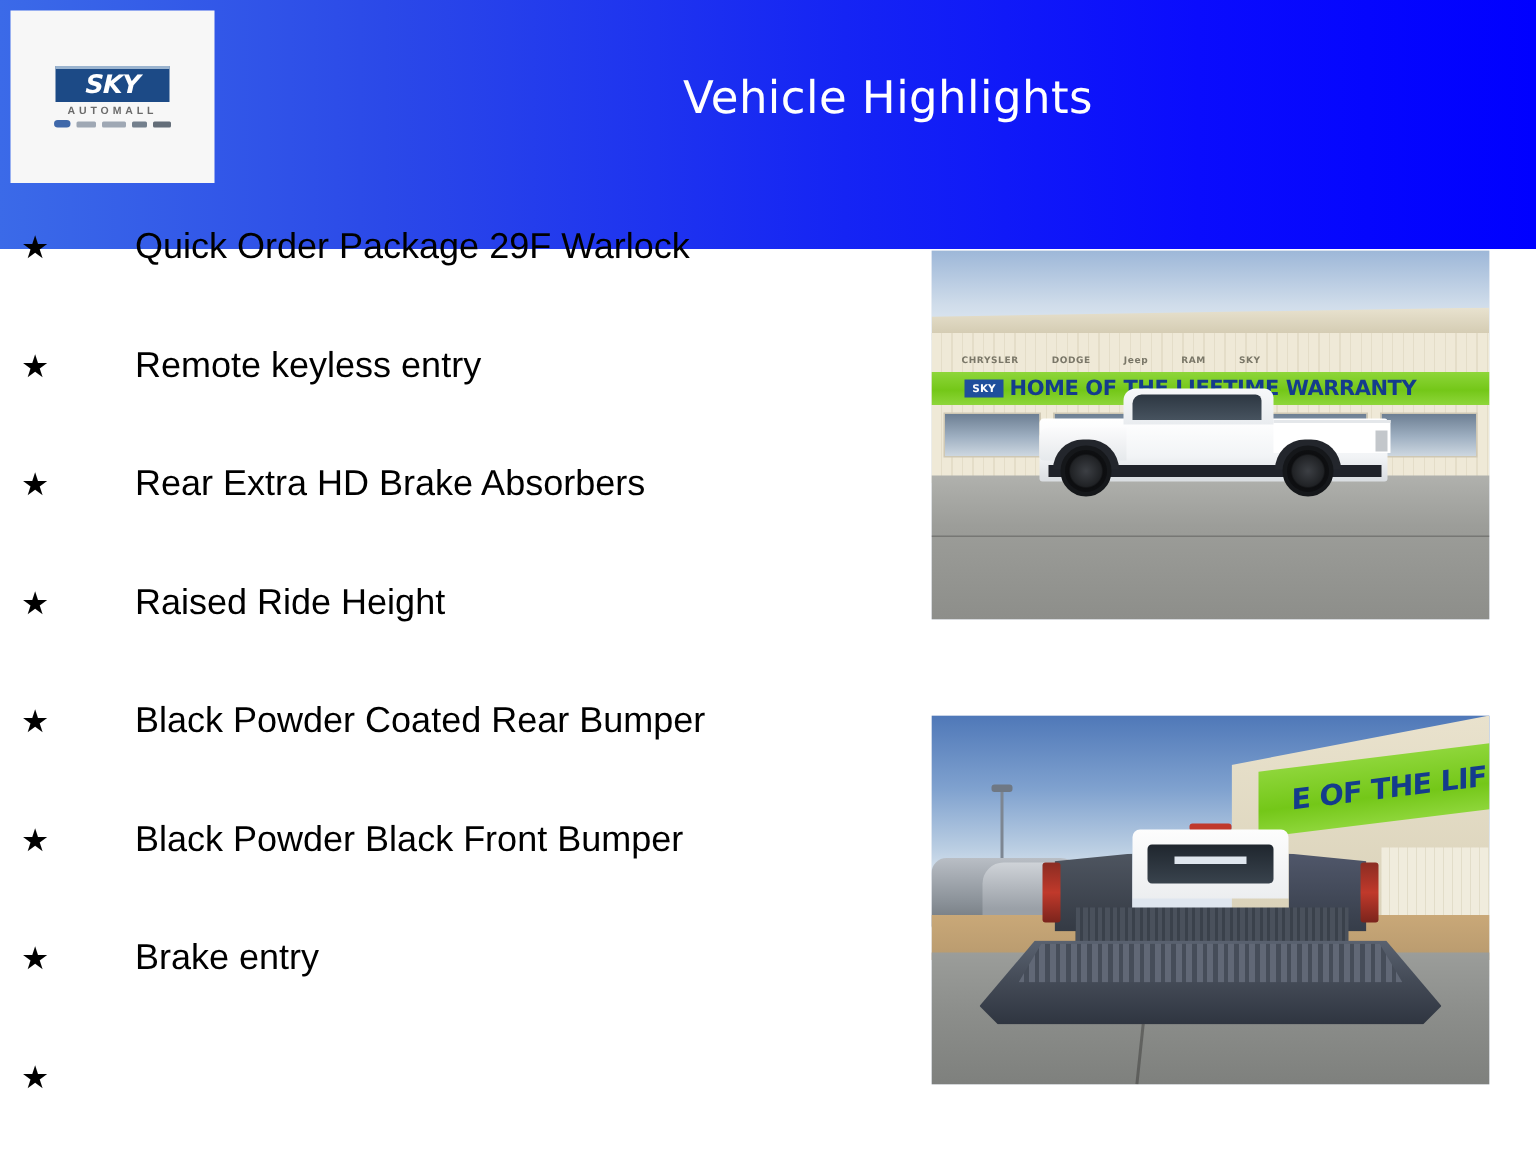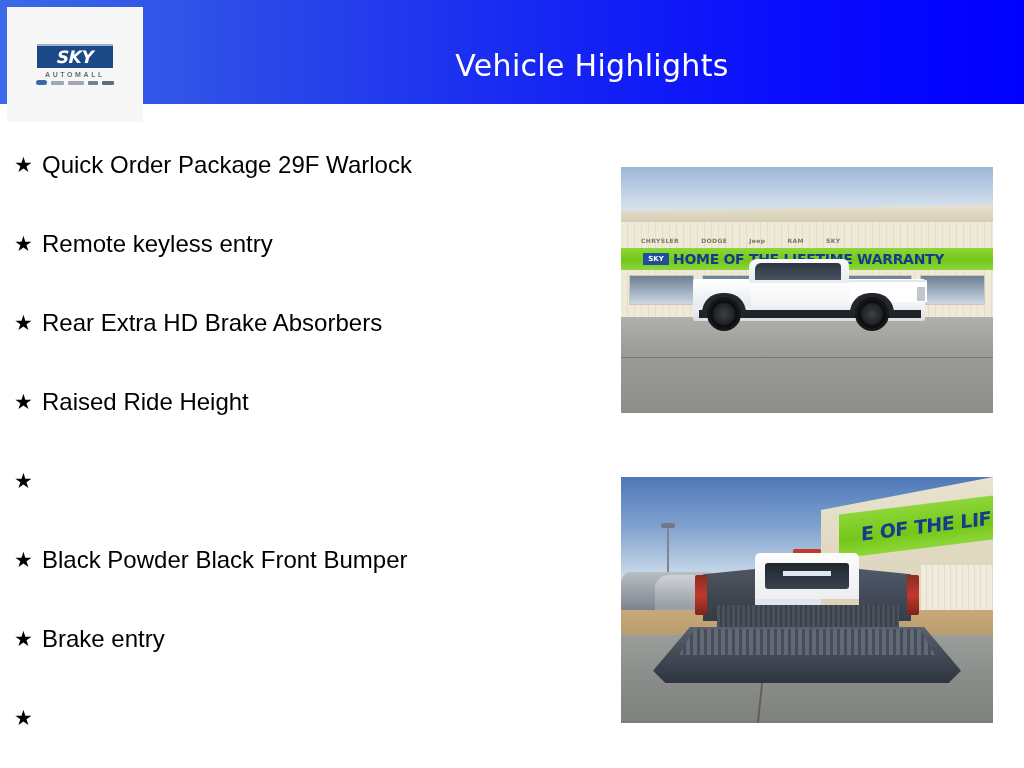--- a/index.html
+++ b/index.html
@@ -17,21 +17,21 @@
     width: 1024px;
     height: 768px;
     background: #ffffff;
   }
 
   
   .header {
     position: absolute;
     left: 0; top: 0;
     width: 1024px;
-    height: 104px;
+    height: 166px;
     background: linear-gradient(to right, #3b6ae8 0%, #2b49e8 25%, #1524f4 55%, #0a0cfd 78%, #0000ff 100%);
   }
 
   .header-title {
     position: absolute;
     left: 160px;
     top: 0;
     width: 864px;
     height: 130px;
     display: flex;
@@ -138,20 +138,21 @@
     line-height: 30px;
     font-family: "DejaVu Sans", sans-serif;
   }
 
   .feature-label {
     color: #000000;
     font-size: 24px;
     line-height: 30px;
     font-family: "Liberation Sans", sans-serif;
     white-space: nowrap;
+    margin-left: 48px;
   }
 
   
   .photo {
     position: absolute;
     overflow: hidden;
     background: #dfe6ef;
   }
 
   #photo-1 {
@@ -429,20 +430,21 @@
       <span class="feature-label">Rear Extra HD Brake Absorbers</span>
     </div>
 
     <div class="feature-item">
       <span class="feature-star">★</span>
       <span class="feature-label">Raised Ride Height</span>
     </div>
 
     <div class="feature-item">
       <span class="feature-star">★</span>
+      <span class="feature-label">Black Powder Coated Rear Bumper</span>
     </div>
 
     <div class="feature-item">
       <span class="feature-star">★</span>
       <span class="feature-label">Black Powder Black Front Bumper</span>
     </div>
 
     <div class="feature-item">
       <span class="feature-star">★</span>
       <span class="feature-label">Brake entry</span>

